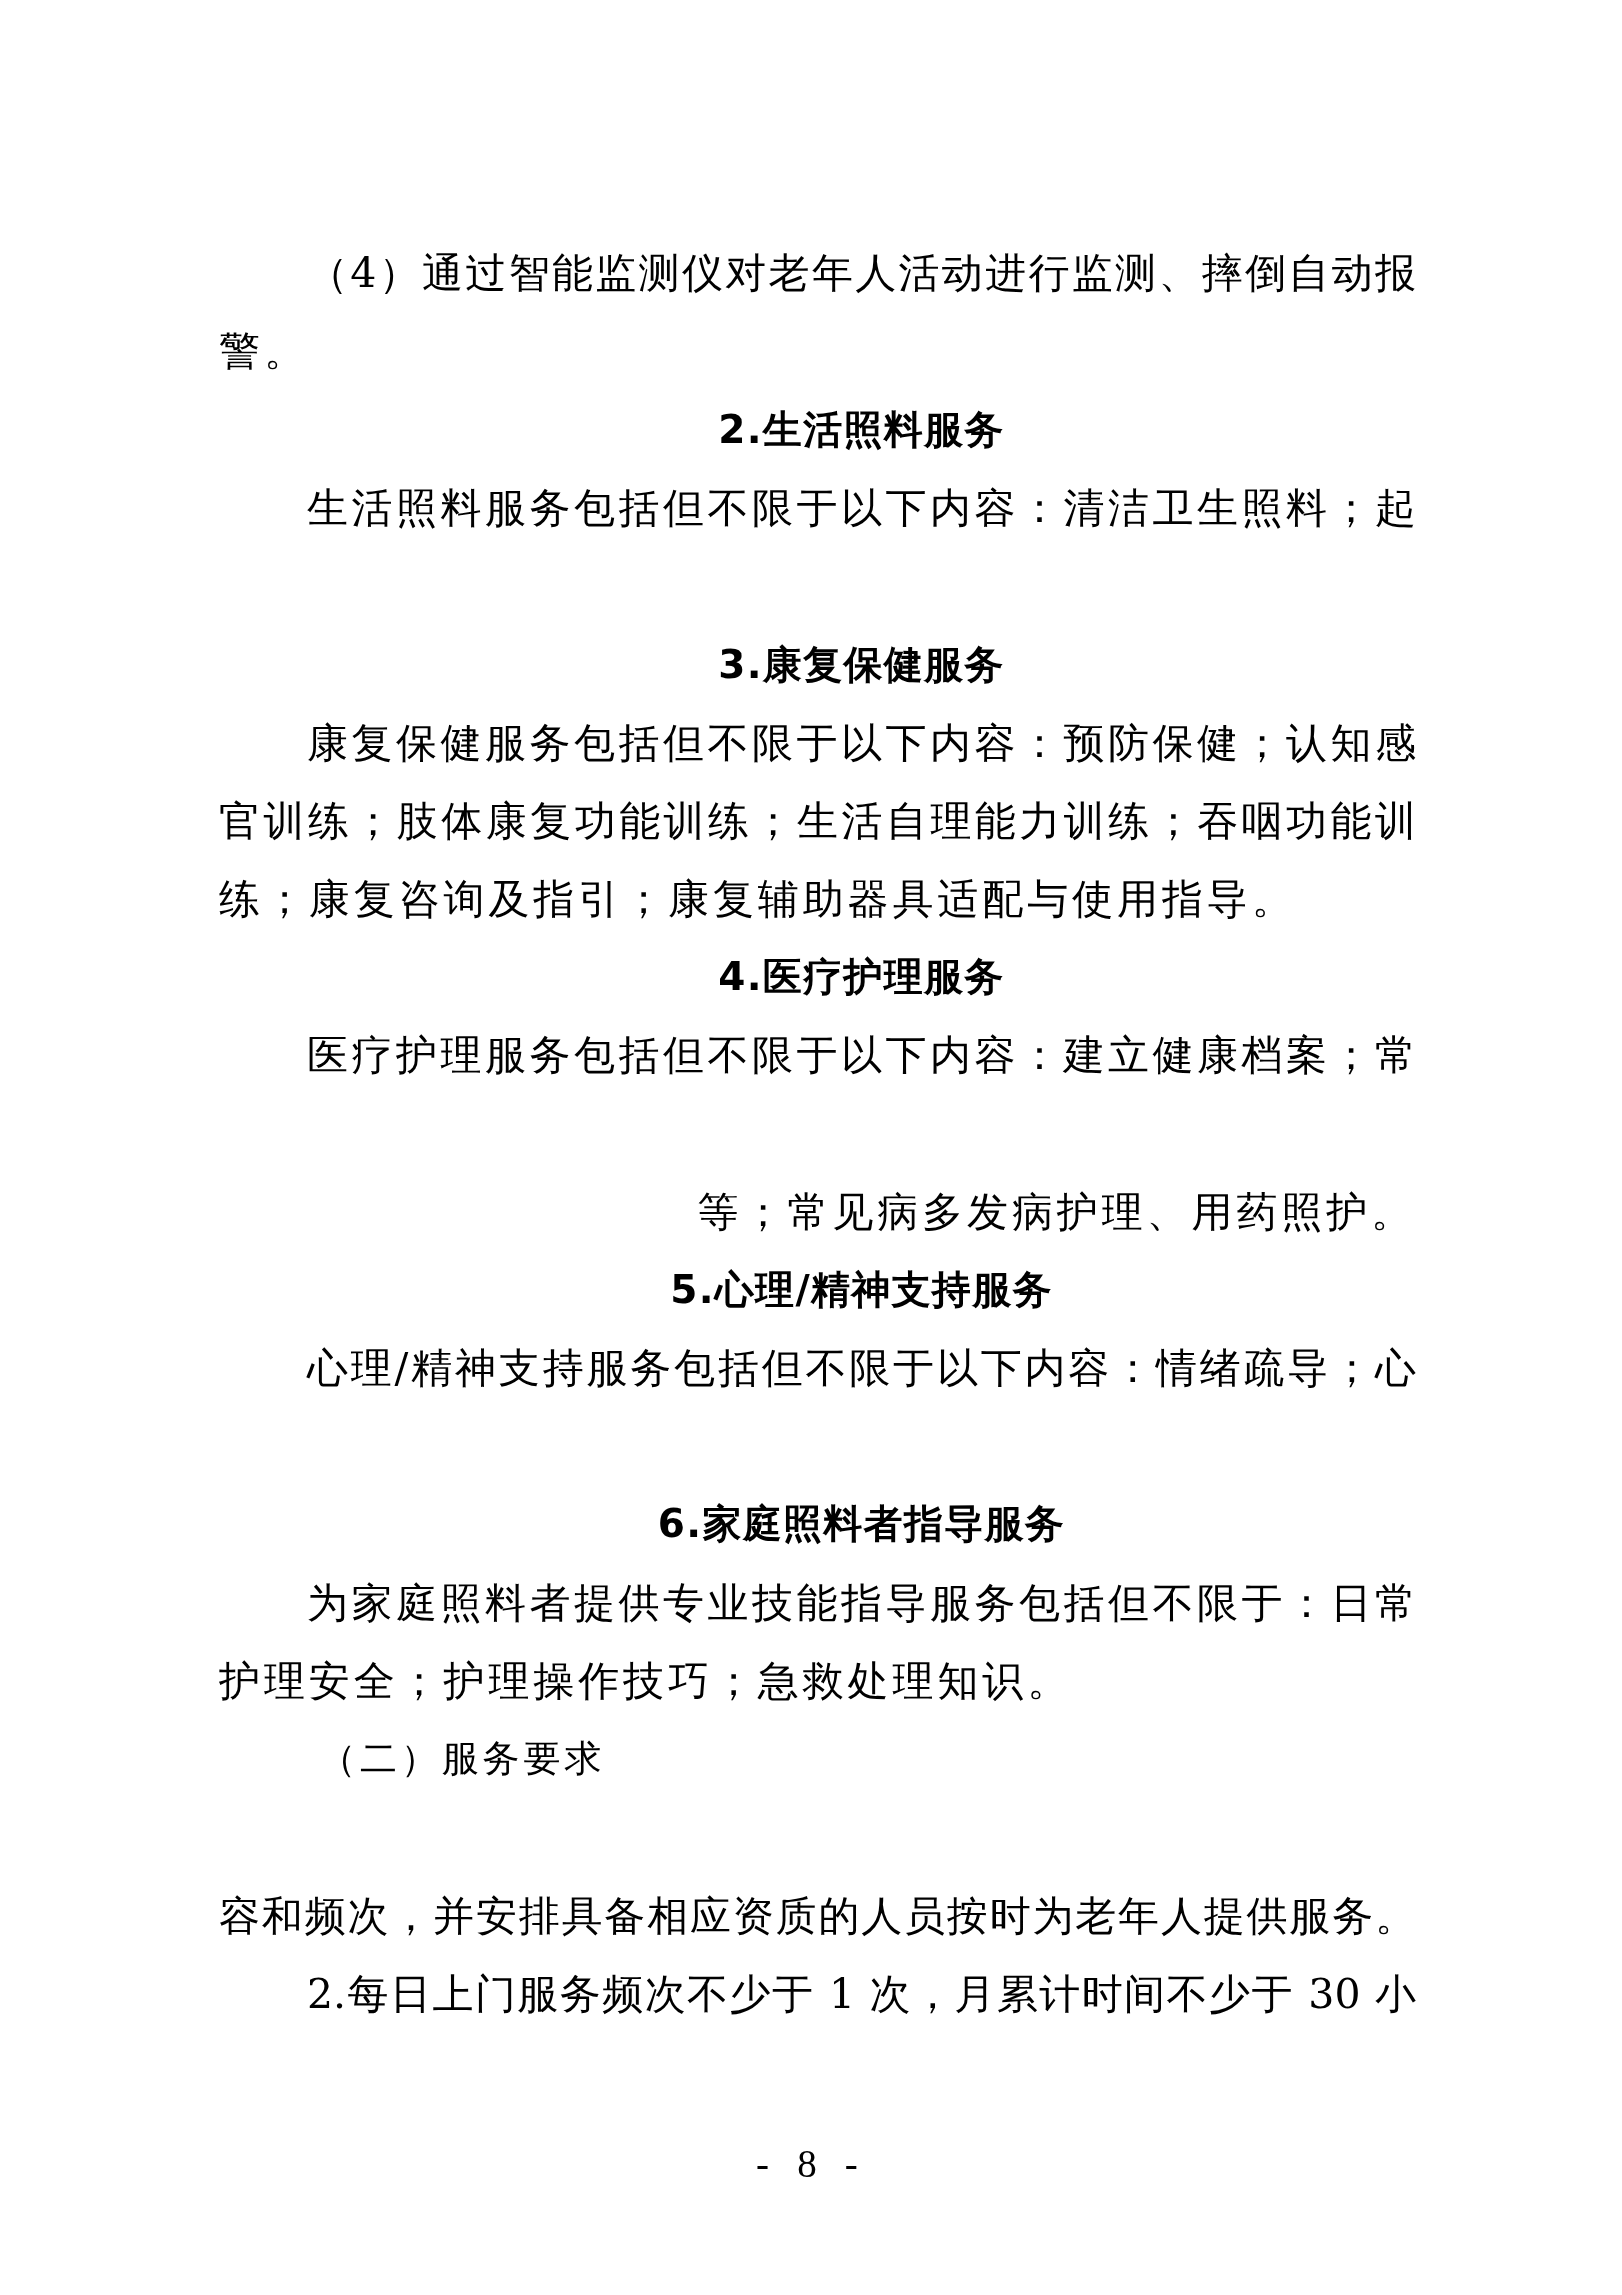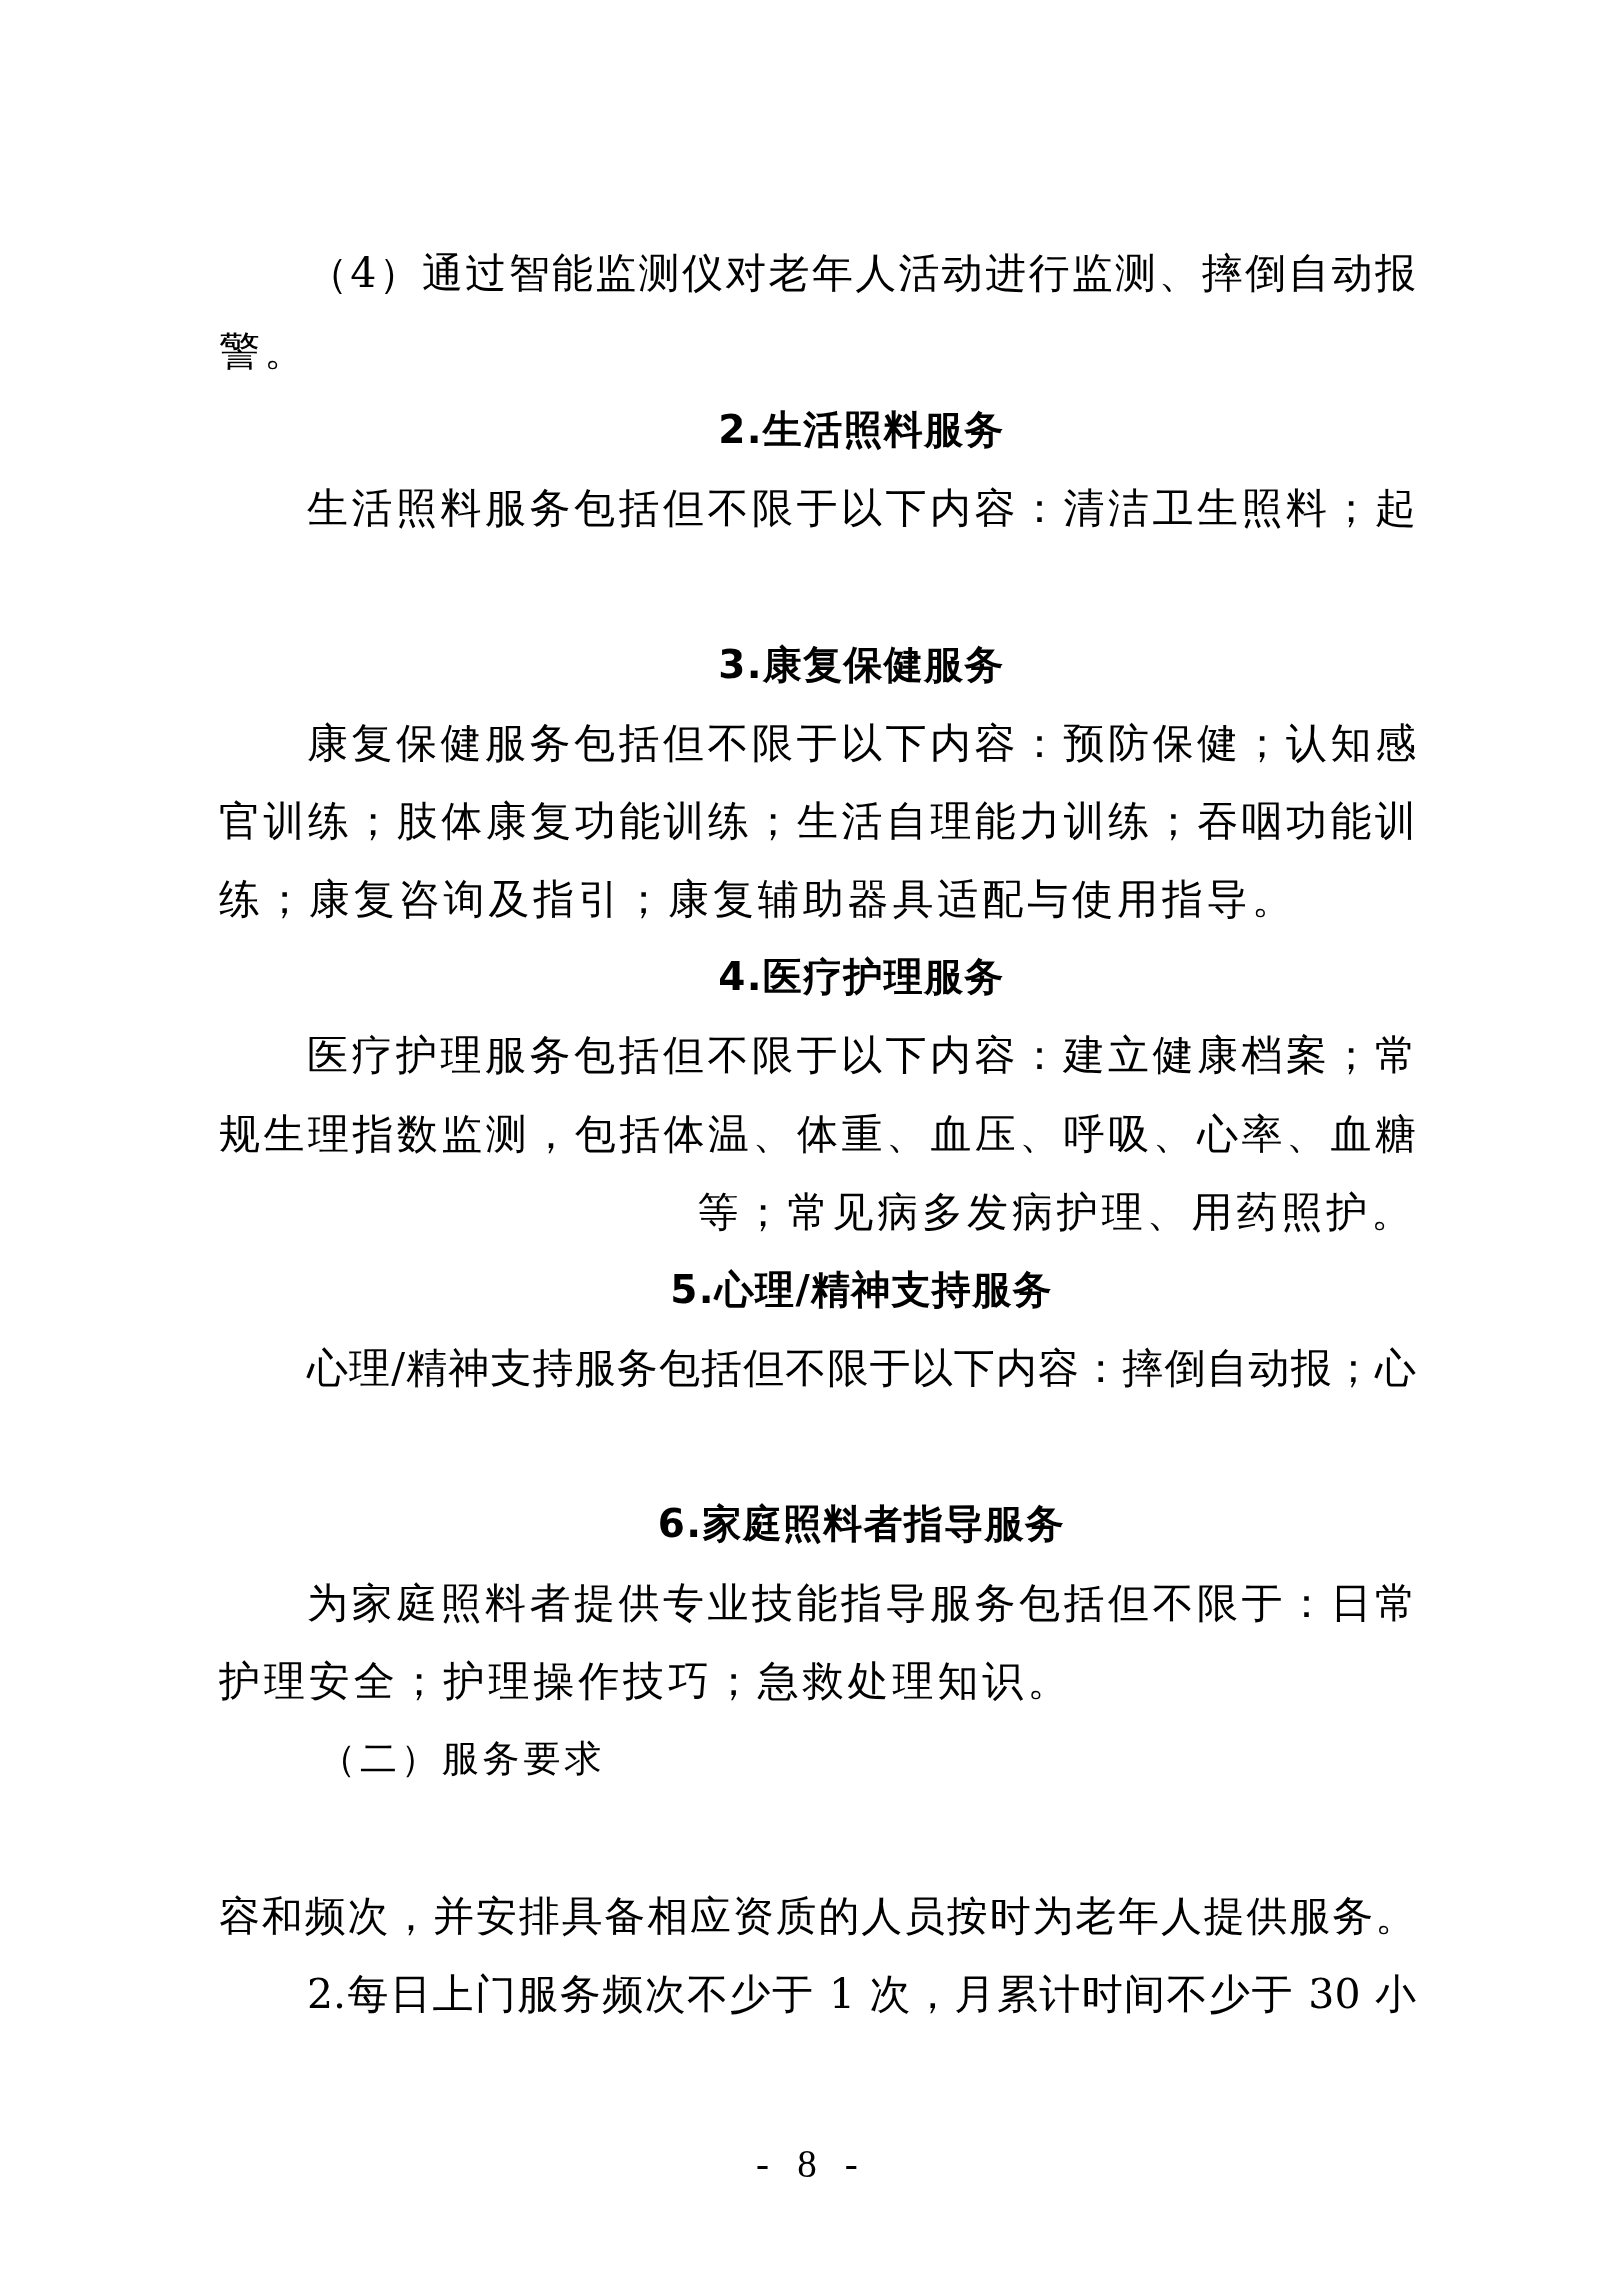--- a/index.html
+++ b/index.html
@@ -26,25 +26,24 @@
   <div class="line indent heading" style="top:404px;">2.生活照料服务</div>
   <div class="line indent justify" style="top:482px;">生活照料服务包括但不限于以下内容：清洁卫生照料；起</div>
 
   <div class="line indent heading" style="top:639px;">3.康复保健服务</div>
   <div class="line indent justify" style="top:717px;">康复保健服务包括但不限于以下内容：预防保健；认知感</div>
   <div class="line justify" style="top:795px;">官训练；肢体康复功能训练；生活自理能力训练；吞咽功能训</div>
   <div class="line" style="top:873px;">练；康复咨询及指引；康复辅助器具适配与使用指导。</div>
 
   <div class="line indent heading" style="top:951px;">4.医疗护理服务</div>
   <div class="line indent justify" style="top:1029px;">医疗护理服务包括但不限于以下内容：建立健康档案；常</div>
-  <div class="line justify" style="top:1108px;">规生理指数监测，包括体温、体重、血压、呼吸、心率、血糖</div>
   <div class="line" style="top:1186px;text-align:right;">等；常见病多发病护理、用药照护。</div>
 
   <div class="line indent heading" style="top:1264px;">5.心理/精神支持服务</div>
-  <div class="line indent justify" style="top:1342px;">心理/精神支持服务包括但不限于以下内容：摔倒自动报；心</div>
+  <div class="line indent justify" style="top:1342px;">心理/精神支持服务包括但不限于以下内容：情绪疏导；心</div>
 
   <div class="line indent heading" style="top:1498px;">6.家庭照料者指导服务</div>
   <div class="line indent justify" style="top:1577px;">为家庭照料者提供专业技能指导服务包括但不限于：日常</div>
   <div class="line" style="top:1655px;">护理安全；护理操作技巧；急救处理知识。</div>
 
   <div class="line paren-indent" style="top:1733px; font-size:37px;">（二）服务要求</div>
   <div class="line justify" style="top:1890px;">容和频次，并安排具备相应资质的人员按时为老年人提供服务。</div>
   <div class="line indent justify" style="top:1968px;">2.每日上门服务频次不少于 1 次，月累计时间不少于 30 小</div>
 
   <div class="pagenum">- 8 -</div>

